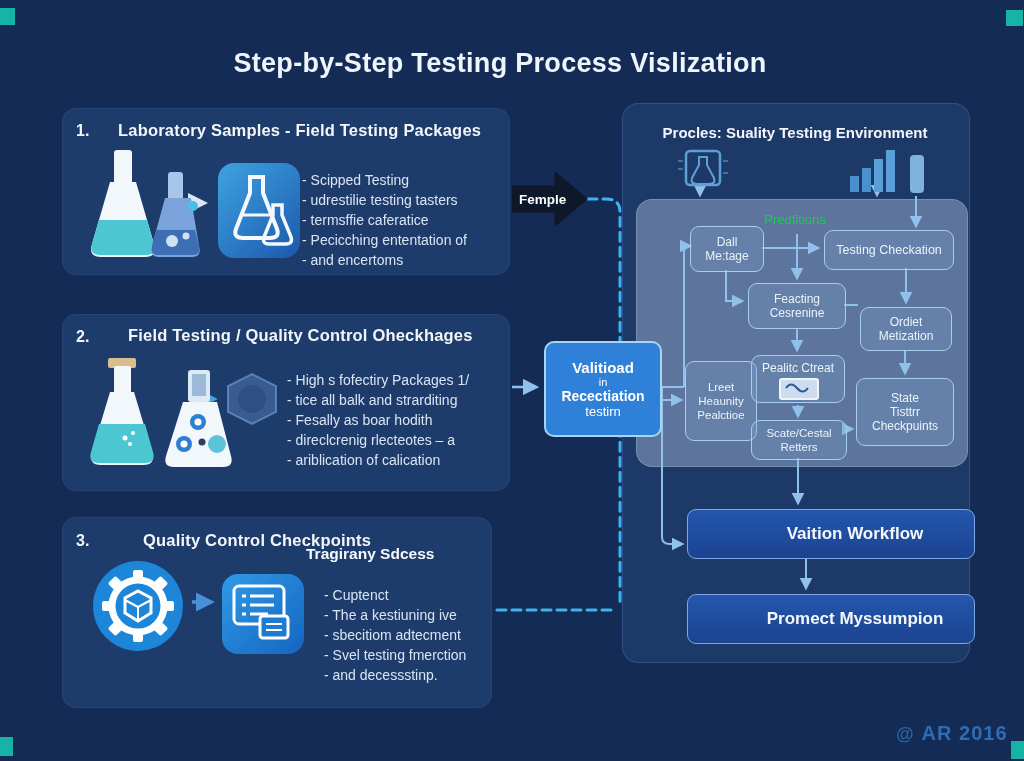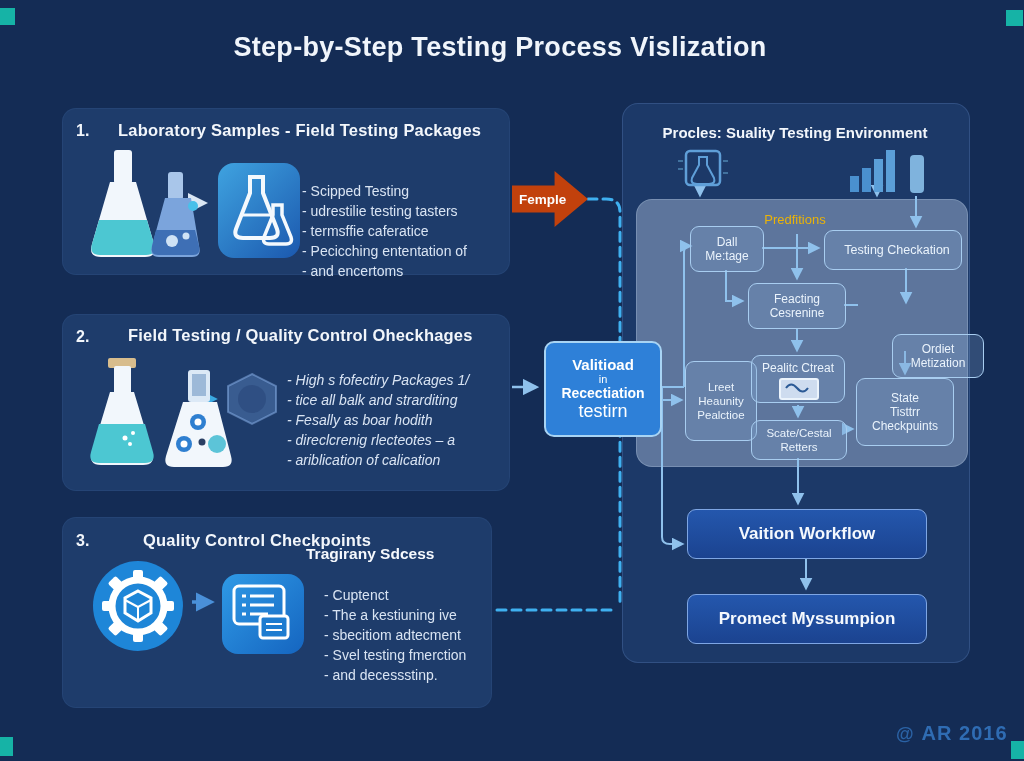--- a/index.html
+++ b/index.html
@@ -2,41 +2,41 @@
 <html><head>
 <meta charset="utf-8">
 <style>
   html,body{margin:0;padding:0;background:#0c1e3e;}
   .stage{position:relative;width:1024px;height:761px;overflow:hidden;
          background:#142c55;font-family:"Liberation Sans",sans-serif;color:#eef3fa;}
   .abs{position:absolute;}
   .panel{position:absolute;background:#1e3c6b;border-radius:14px;box-shadow:0 0 0 1px rgba(90,130,190,.12) inset;}
   .rpanel{position:absolute;background:#1c3968;border-radius:16px;border:1px solid rgba(110,150,210,.25);}
   .flowbg{position:absolute;background:rgba(158,178,208,.5);border-radius:16px;border:1px solid rgba(205,222,243,.25);}
-  .title{position:absolute;left:0;top:32px;width:1000px;text-align:center;font-size:27px;font-weight:700;letter-spacing:.3px;color:#f0f5fb;}
+  .title{position:absolute;left:0;top:48px;width:1000px;text-align:center;font-size:27px;font-weight:700;letter-spacing:.3px;color:#f0f5fb;}
   .num{position:absolute;font-size:16px;font-weight:700;color:#f2f6fb;}
   .h2{position:absolute;font-size:16.5px;font-weight:700;color:#f2f6fb;letter-spacing:.2px;}
   .h3{position:absolute;font-size:15.5px;font-weight:700;color:#f6f9fd;}
   .bullets{position:absolute;font-size:14px;color:#d9e4f3;line-height:20px;}
   .caption{position:absolute;font-size:14.5px;color:#e8eef7;line-height:20px;}
   .rhead{position:absolute;text-align:center;font-size:15px;font-weight:700;color:#f2f6fb;}
-  .flowlabel{position:absolute;text-align:center;font-size:13px;color:#eab308;}
+  .flowlabel{position:absolute;text-align:center;font-size:13px;color:#22c55e;}
   .fbox{position:absolute;display:flex;flex-direction:column;align-items:center;justify-content:center;
         background:rgba(125,160,205,.28);border:1.5px solid #a8cdf0;border-radius:9px;
         color:#eaf3fc;font-size:12px;line-height:14px;text-align:center;z-index:5;}
   .btn{position:absolute;display:flex;align-items:center;justify-content:center;
        background:linear-gradient(180deg,#2457ad,#1b4390);border:1.5px solid #7ea6e4;border-radius:9px;
-       font-size:17px;font-weight:700;color:#f4f8fd;z-index:5;}
+       font-size:17px;font-weight:700;color:#f4f8fd;z-index:5;padding-left:48px;}
   .valbox{position:absolute;display:flex;flex-direction:column;align-items:center;justify-content:center;
         background:#2e80d8;border:2px solid #a8d4f4;border-radius:10px;color:#fff;z-index:6;text-align:center;}
   .valbox .l1{font-size:15px;font-weight:700;}
   .valbox .l2{font-size:11px;}
   .valbox .l3{font-size:14px;font-weight:700;}
-  .valbox .l4{font-size:18px;}
-  .femple{position:absolute;background:#c2410c;display:flex;align-items:center;z-index:6;
+  .valbox .l4{font-size:13px;}
+  .femple{position:absolute;background:#0f172a;display:flex;align-items:center;z-index:6;
         clip-path:polygon(0% 26%,56% 26%,56% 0%,100% 50%,56% 100%,56% 74%,0% 74%);}
   .femple span{padding-left:7px;font-size:13.5px;font-weight:700;color:#fdfefe;}
   .appicon{position:absolute;border-radius:16px;background:linear-gradient(135deg,#3fa3e0,#1b58ae);z-index:4;}
   .cardicon{position:absolute;border-radius:16px;background:linear-gradient(135deg,#2f9ae6,#1565c0);z-index:4;}
   .mailicon{position:absolute;width:36px;height:18px;border:2px solid #ecf4fc;border-radius:3px;background:rgba(215,228,245,.92);z-index:7;}
   .corner{position:absolute;background:#16b3a6;z-index:9;}
   .overlay{position:absolute;left:0;top:0;z-index:3;pointer-events:none;}
   .footer{position:absolute;font-weight:700;color:#2f6cb3;z-index:5;letter-spacing:1px;}
   .footer .sym{font-size:18px;margin-right:7px;opacity:.85;}
   .footer .txt{font-size:20px;}
@@ -120,21 +120,21 @@
       <circle cx="106" cy="90" r="3.5" fill="#cfe2f5"></circle>
     <circle cx="113" cy="60" r="5" fill="#49c0ea"></circle>
   </svg>
   <div class="appicon" style="left:218px;top:163px;width:82px;height:95px;">
     <svg width="82" height="95" viewBox="0 0 82 95">
       <path d="M32,14 h13 v16 l14,36 q3,9 -7,9 H25 q-10,0 -7,-9 l14,-36 z" fill="none" stroke="#f4f9fd" stroke-width="4"></path>
       <path d="M24,52 h30" stroke="#f4f9fd" stroke-width="3"></path>
       <path d="M55,42 h9 v10 l9,22 q2,7 -5,7 H51 q-7,0 -5,-7 l9,-22 z" fill="none" stroke="#f4f9fd" stroke-width="3.5"></path>
     </svg>
   </div>
-  <div class="bullets" style="left:302px;top:181px;width:205px;">
+  <div class="bullets" style="left:302px;top:170px;width:205px;">
     <div>- Scipped Testing</div>
     <div>- udrestilie testing tasters</div>
     <div>- termsffie caferatice</div>
     <div>- Pecicching ententation of</div>
     <div>- and encertoms</div>
   </div>
 
   <div class="num" style="left:76px;top:328px;">2.</div>
   <div class="h2" style="left:128px;top:326px;">Field Testing / Quality Control Oheckhages</div>
   <svg class="abs" style="left:80px;top:356px;z-index:4;" width="210" height="114" viewBox="0 0 210 114">
@@ -150,21 +150,21 @@
     <path d="M103,46 L86,100 q-3,11 8,11 h49 q11,0 8,-11 L137,46 z" fill="#f2f7fc"></path>
     <circle cx="118" cy="66" r="8" fill="#2f7fd0"></circle>
       <circle cx="118" cy="66" r="3.5" fill="#fff"></circle>
     <circle cx="104" cy="88" r="8" fill="#2f7fd0"></circle>
       <circle cx="104" cy="88" r="3.5" fill="#fff"></circle>
     <circle cx="122" cy="86" r="3.5" fill="#2a3f63"></circle>
     <circle cx="137" cy="88" r="9" fill="#5cc4d8"></circle>
     <polygon points="172,18 196,30 196,56 172,68 148,56 148,30" fill="rgba(90,130,190,0.45)" stroke="rgba(140,180,235,0.5)" stroke-width="2"></polygon>
     <circle cx="172" cy="43" r="14" fill="rgba(40,70,120,0.55)"></circle>
   </svg>
-  <div class="bullets" style="left:287px;top:370px;width:220px;font-style:italic;">
+  <div class="bullets" style="left:287px;top:370px;width:220px;">
     <div>- High s fofectiry Packages 1/</div>
     <div>- tice all balk and strarditing</div>
     <div>- Fesally as boar hodith</div>
     <div>- direclcrenig rlecteotes – a</div>
     <div>- ariblication of calication</div>
   </div>
 
   <div class="num" style="left:76px;top:532px;">3.</div>
   <div class="h2" style="left:143px;top:531px;">Quality Control Checkpoints</div>
   <svg class="abs" style="left:92px;top:560px;z-index:4;" width="92" height="92" viewBox="0 0 92 92">
@@ -222,28 +222,28 @@
     <rect x="26" y="13" width="9" height="33" fill="#5b9fd8"></rect>
     <rect x="38" y="4" width="9" height="42" fill="#5b9fd8"></rect>
     <rect x="62" y="9" width="14" height="38" rx="4" fill="#7fb3dd"></rect>
   </svg>
   <div class="flowlabel" style="left:700px;top:212px;width:190px;">Predfitions</div>
 
   <div class="fbox" style="left:690px;top:226px;width:72px;height:44px;">
     <div>Dall</div>
     <div>Me:tage</div>
   </div>
-  <div class="fbox" style="left:824px;top:230px;width:128px;height:38px;font-size:12.5px;padding-left:8px;">
+  <div class="fbox" style="left:824px;top:230px;width:128px;height:38px;font-size:12.5px;">
     <div>Testing Checkation</div>
   </div>
   <div class="fbox" style="left:748px;top:283px;width:96px;height:44px;">
     <div>Feacting</div>
     <div>Cesrenine</div>
   </div>
-  <div class="fbox" style="left:892px;top:307px;width:90px;height:42px;margin-top:27px;">
+  <div class="fbox" style="left:860px;top:307px;width:90px;height:42px;">
     <div>Ordiet</div>
     <div>Metization</div>
   </div>
   <div class="fbox" style="left:685px;top:361px;width:70px;height:78px;font-size:11.5px;">
     <div>Lreet</div>
     <div>Heaunity</div>
     <div>Pealctioe</div>
   </div>
   <div class="fbox" style="left:751px;top:355px;width:94px;height:48px;justify-content:flex-start;padding-top:5px;box-sizing:border-box;">
     <div>Pealitc Ctreat</div>

